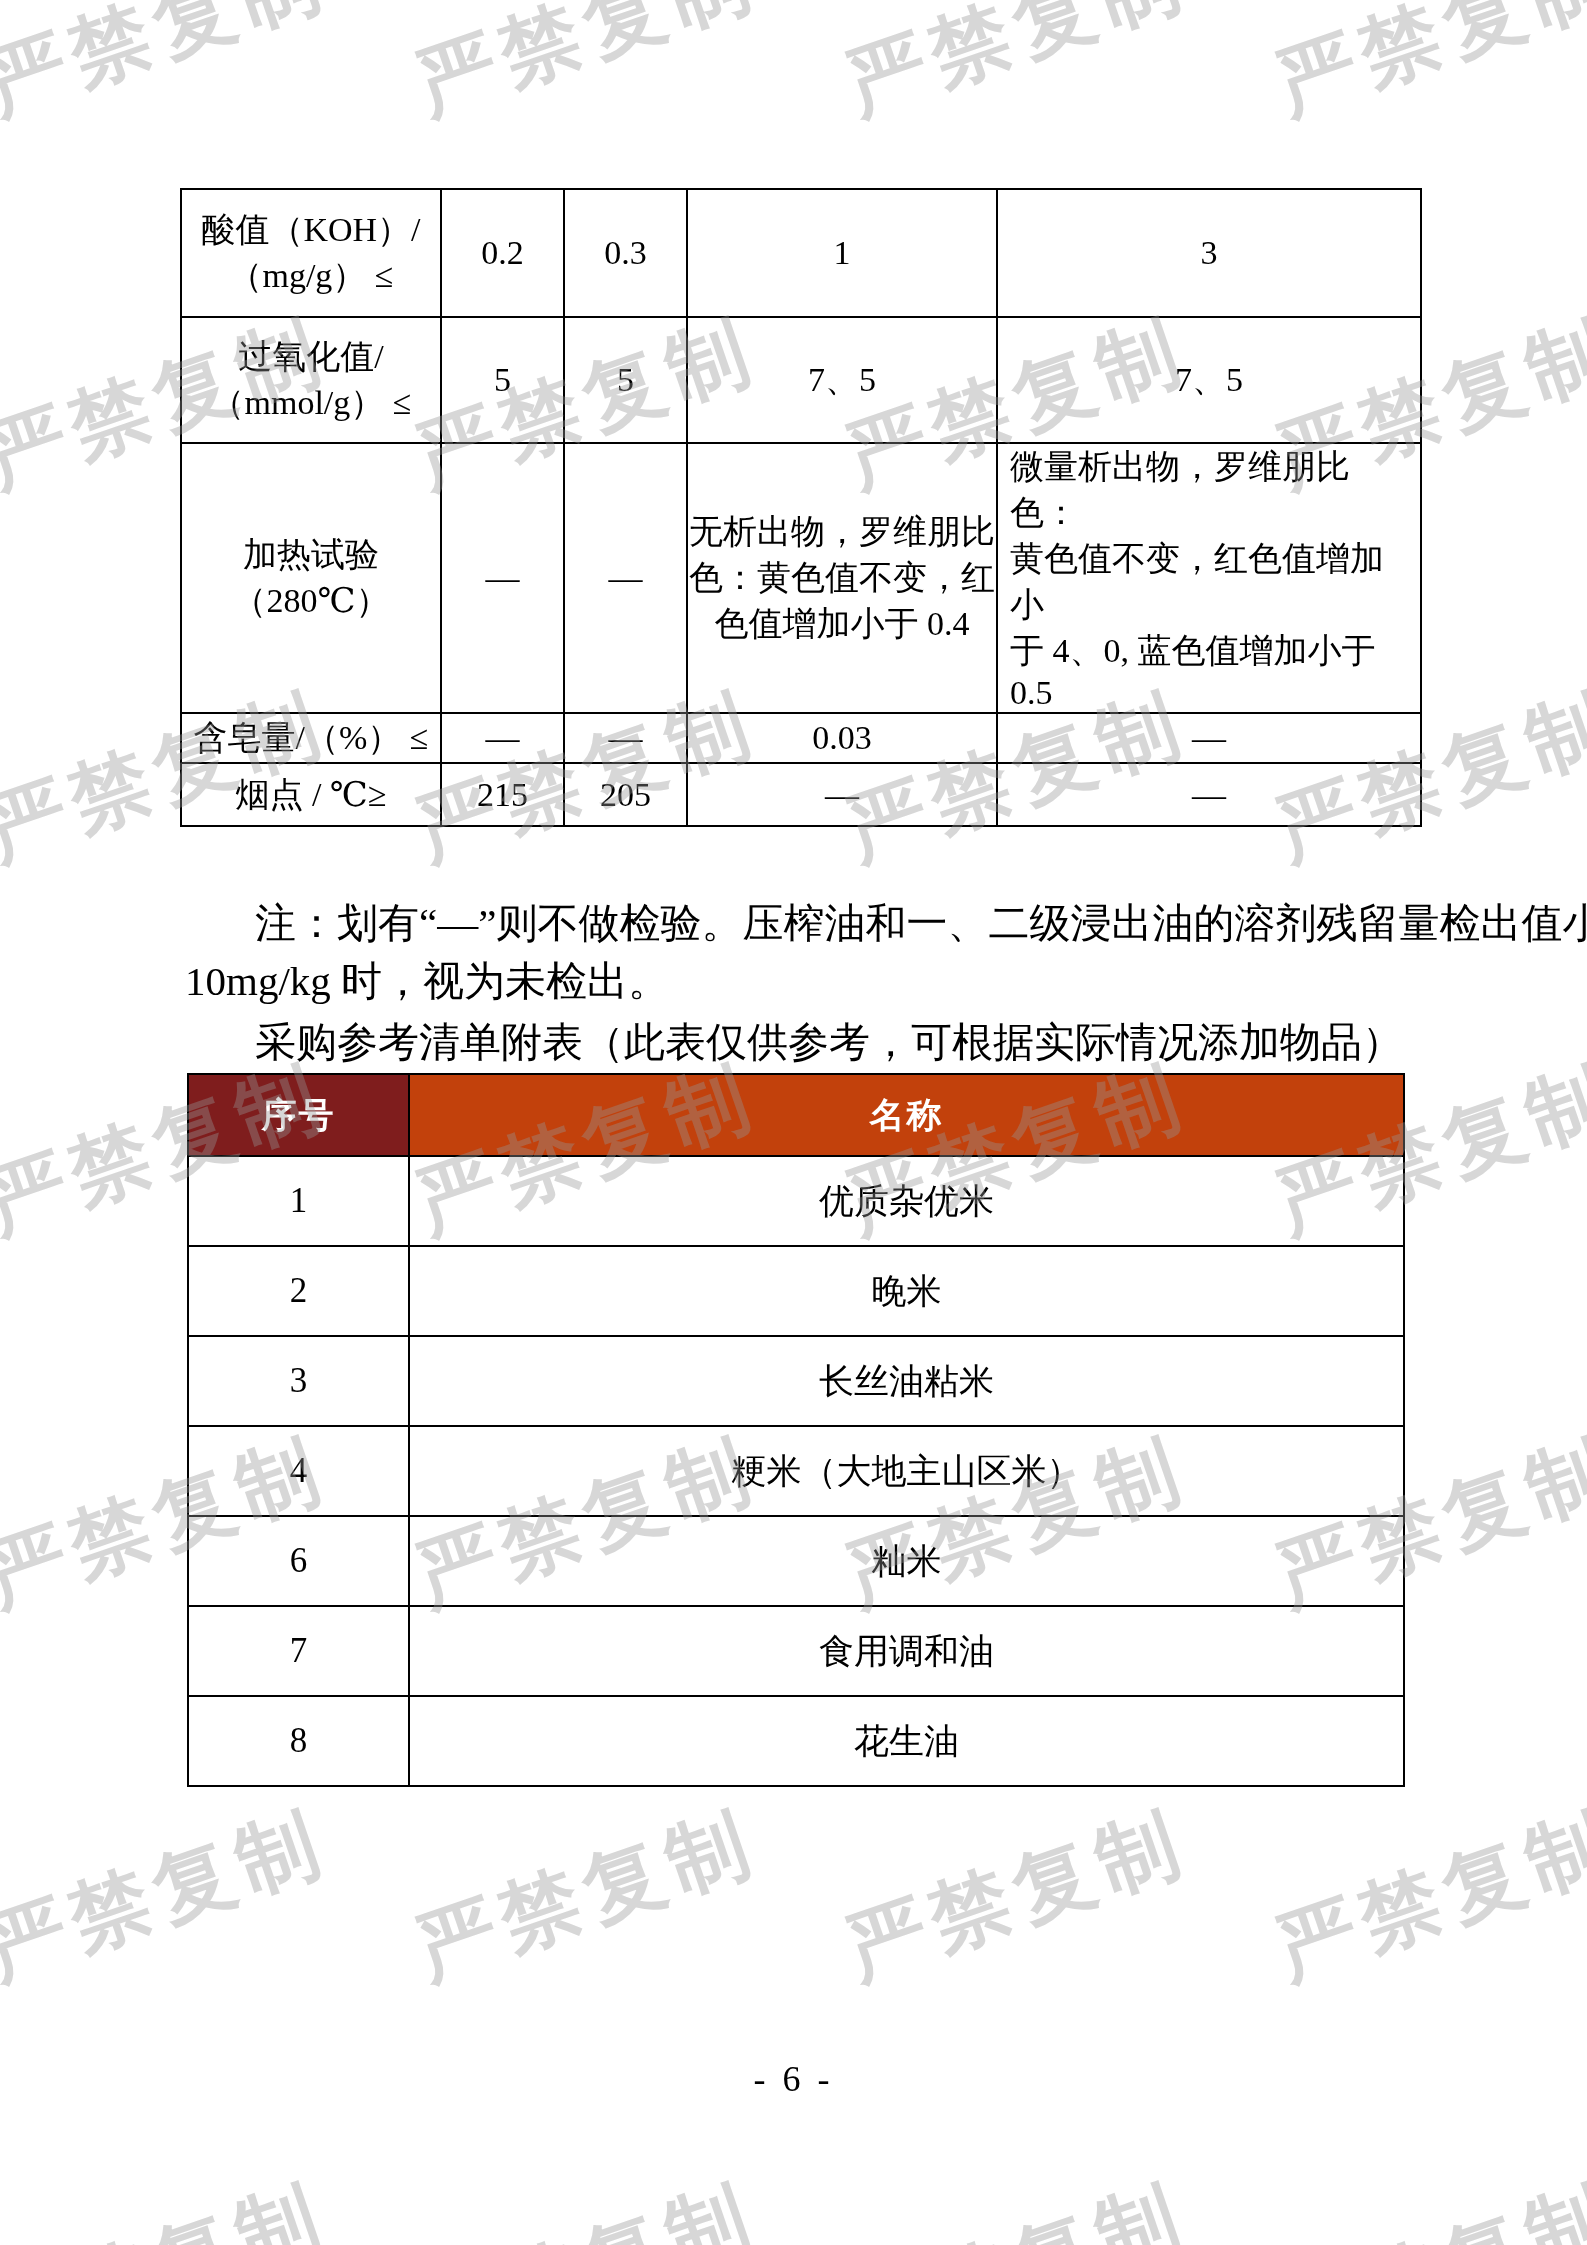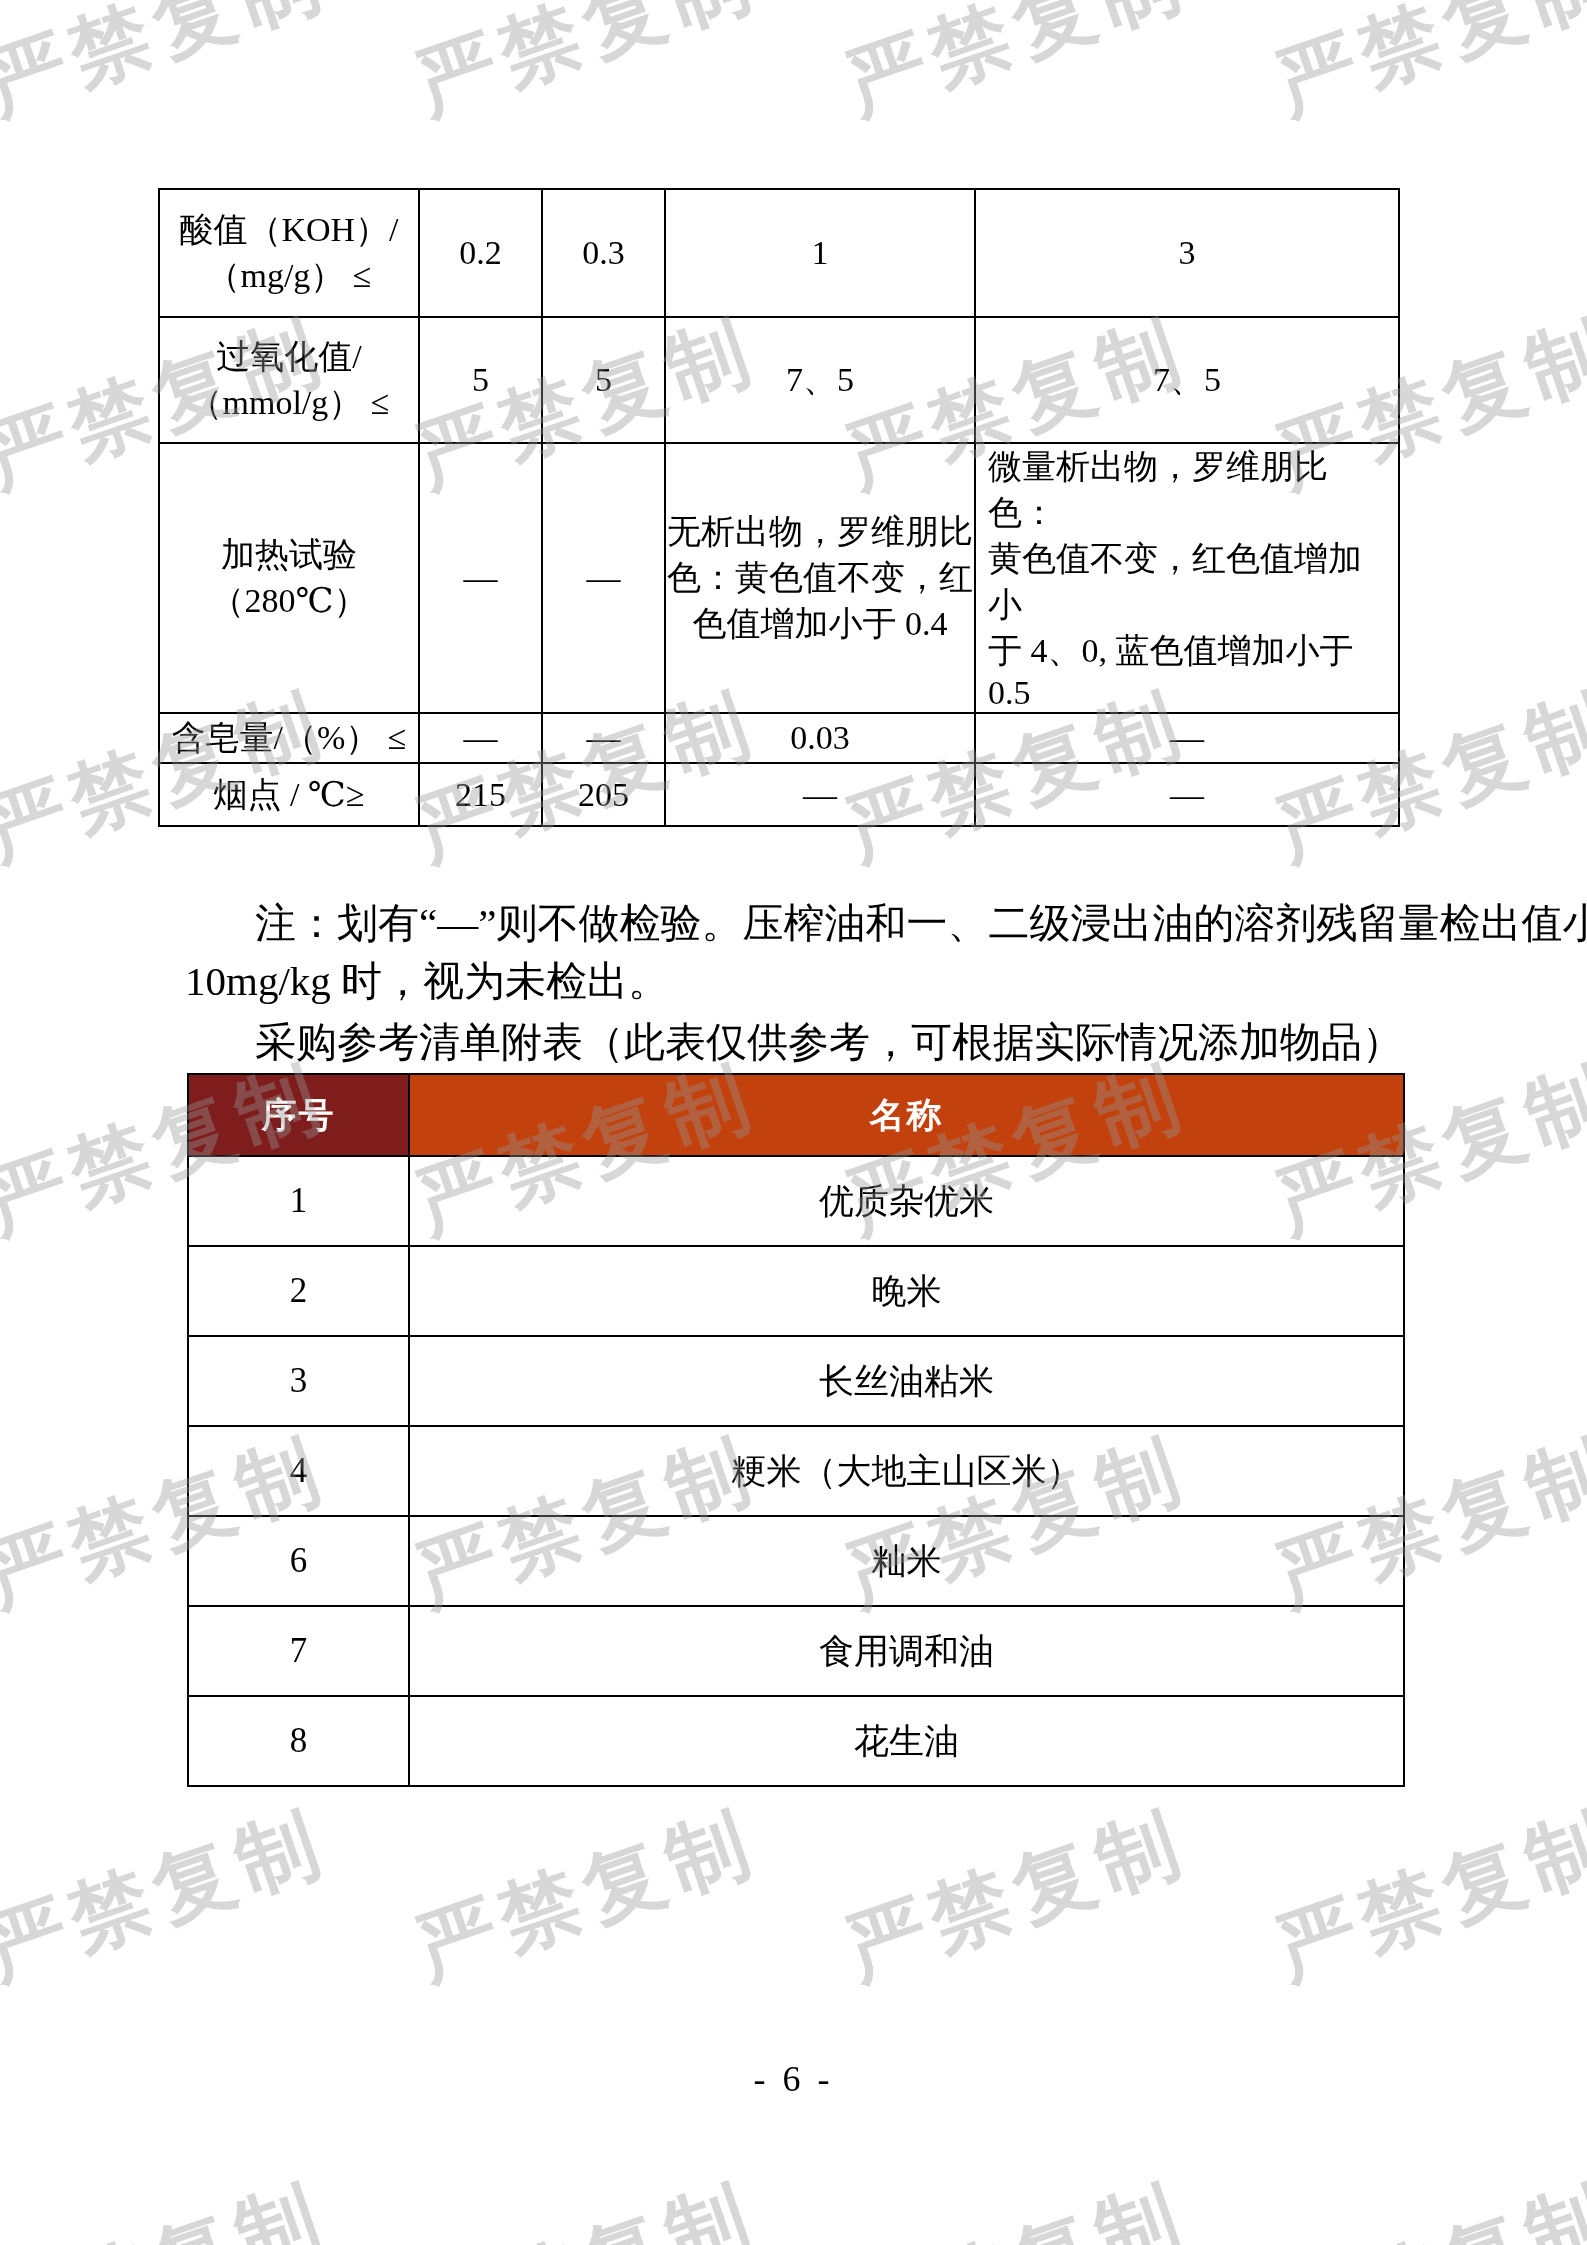--- a/index.html
+++ b/index.html
@@ -20,21 +20,21 @@
     font-weight:bold;
     font-size:80px;
     letter-spacing:8px;
     white-space:nowrap;
     transform:rotate(-19deg);
     transform-origin:left center;
     user-select:none;
   }
   
   table.spec {
-    position:absolute; left:158px; top:188px;
+    position:absolute; left:180px; top:188px;
     width:1240px;
     border-collapse:collapse; table-layout:fixed;
     font-size:34px;
     z-index:1;
   }
   table.spec td {
     border:2px solid #000;
     text-align:center; vertical-align:middle;
     padding:0; overflow:hidden;
   }

